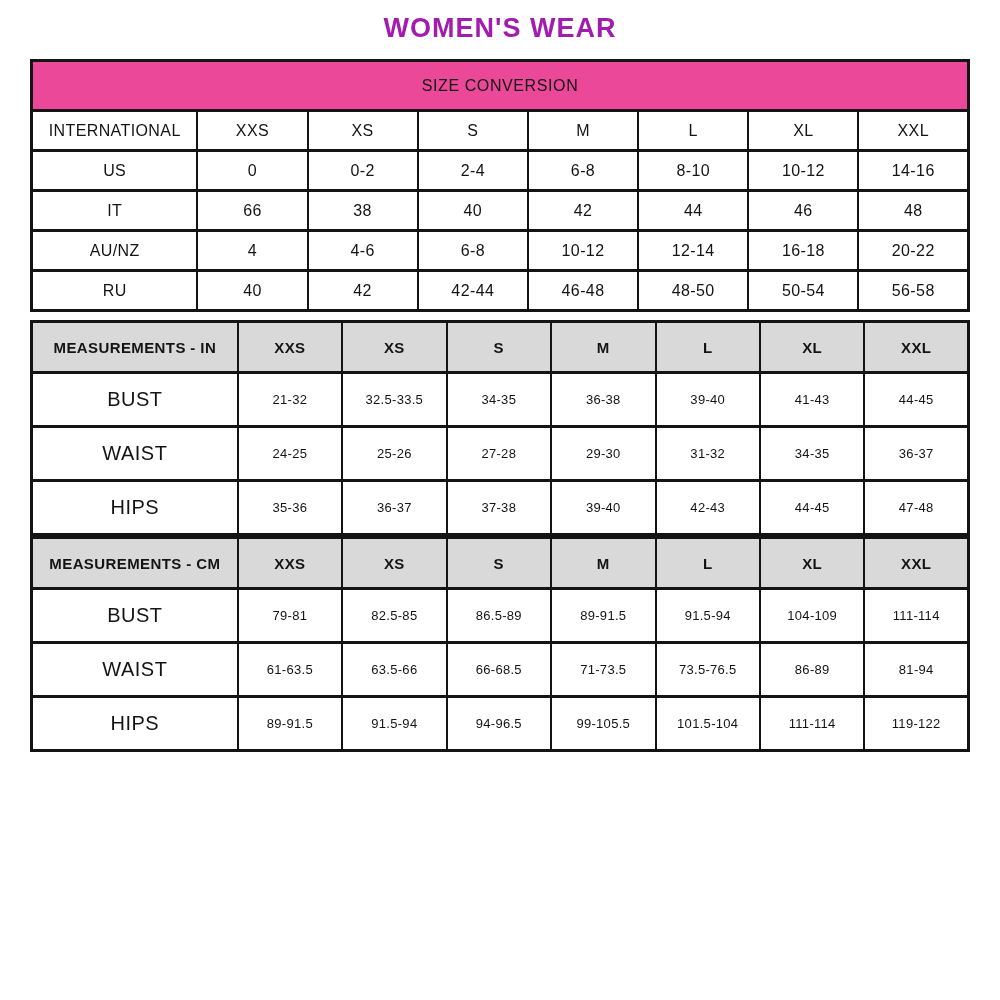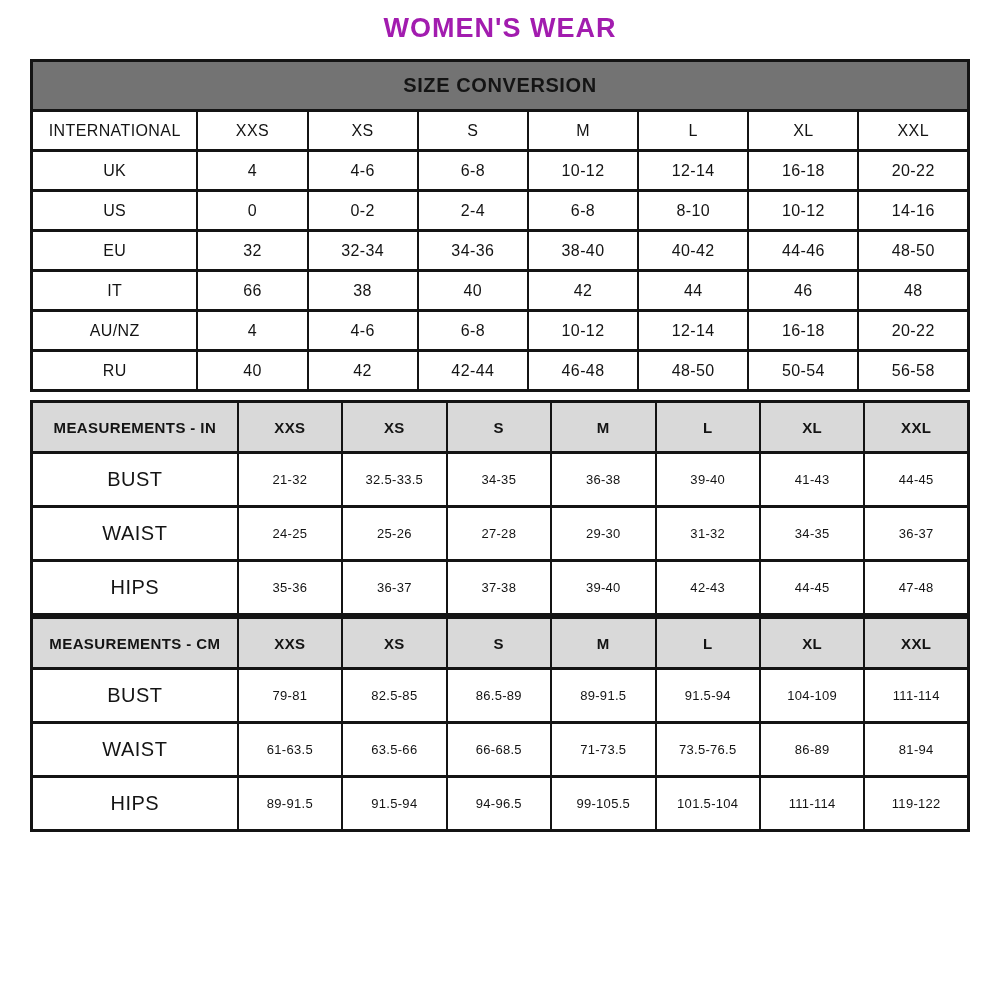--- a/index.html
+++ b/index.html
@@ -32,24 +32,24 @@
     border: 2px solid #141414;
     text-align: center;
     vertical-align: middle;
     overflow: hidden;
     white-space: nowrap;
   }
 
   
   .t1 { margin-bottom: 8px; }
   .t1 .band {
-    background: #737373;
+    background: #ec4899;
     height: 50px;
-    font-size: 20px;
-    font-weight: 700;
+    font-size: 16px;
+    font-weight: 400;
     letter-spacing: 0.6px;
   }
   .t1 td { height: 40px; font-size: 16px; font-weight: 400; letter-spacing: 0.4px; }
 
   
   .t2 { }
   .t2 th, .t3 th {
     background: #d9d9d9;
     height: 51px;
     font-size: 15px;
@@ -87,50 +87,30 @@
         <td>INTERNATIONAL</td>
         <td>XXS</td>
         <td>XS</td>
         <td>S</td>
         <td>M</td>
         <td>L</td>
         <td>XL</td>
         <td>XXL</td>
       </tr>
       <tr>
-        <td>UK</td>
-        <td>4</td>
-        <td>4-6</td>
-        <td>6-8</td>
-        <td>10-12</td>
-        <td>12-14</td>
-        <td>16-18</td>
-        <td>20-22</td>
-      </tr>
-      <tr>
         <td>US</td>
         <td>0</td>
         <td>0-2</td>
         <td>2-4</td>
         <td>6-8</td>
         <td>8-10</td>
         <td>10-12</td>
         <td>14-16</td>
       </tr>
       <tr>
-        <td>EU</td>
-        <td>32</td>
-        <td>32-34</td>
-        <td>34-36</td>
-        <td>38-40</td>
-        <td>40-42</td>
-        <td>44-46</td>
-        <td>48-50</td>
-      </tr>
-      <tr>
         <td>IT</td>
         <td>66</td>
         <td>38</td>
         <td>40</td>
         <td>42</td>
         <td>44</td>
         <td>46</td>
         <td>48</td>
       </tr>
       <tr>

